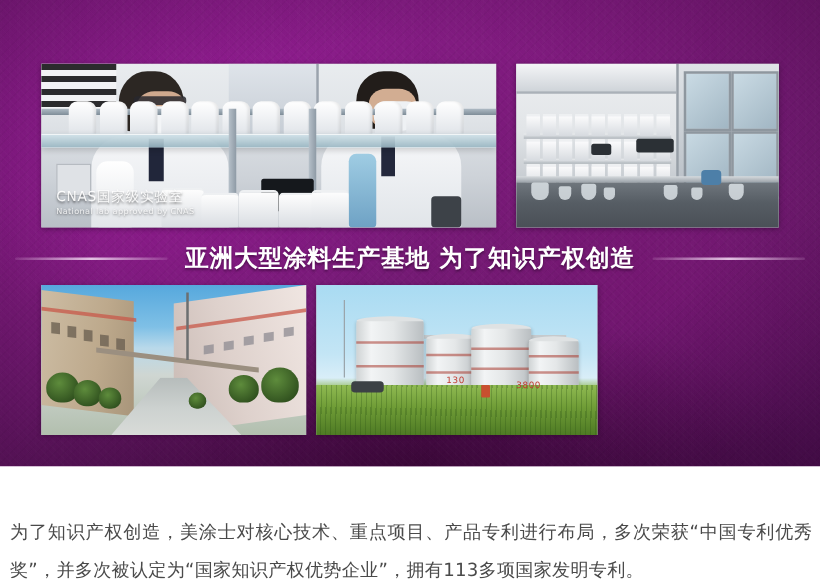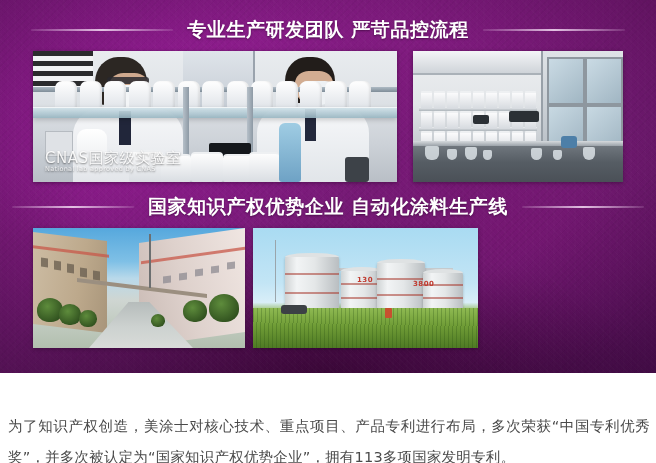--- a/index.html
+++ b/index.html
@@ -190,25 +190,24 @@
   }
   .lt-smallbox {
     position: absolute; left: 12px; top: 80px; width: 26px; height: 24px;
     background: #dfe2e6; border: 1px solid #b6bbc1;
   }
   .lt-caption {
     position: absolute; left: 12px; bottom: 8px; z-index: 3;
   }
   .lt-caption-cn {
     color: rgba(255,255,255,0.92);
-    font-size: 15px;
+    font-size: 11px;
     letter-spacing: 0.5px;
     text-shadow: 0 1px 2px rgba(0,0,0,0.5);
     line-height: 14px;
-    text-align: right;
   }
   .lt-caption-en {
     color: rgba(255,255,255,0.82);
     font-size: 6.5px;
     letter-spacing: 0.3px;
     text-shadow: 0 1px 2px rgba(0,0,0,0.5);
     line-height: 9px;
   }
 
   
@@ -317,22 +316,23 @@
     box-shadow: 0 1px 3px rgba(0,0,0,0.2);
   }
   .st-tank-top {
     position: absolute; height: 4px; left: 0; right: 0; top: -3px;
     background: #dfe2e3; border-radius: 50%/100% 100% 0 0;
   }
   .st-band {
     position: absolute; left: 0; right: 0; height: 2px; background: rgba(170,60,50,0.55);
   }
   .st-redtext {
-    position: absolute; color: #c03a2f; font-size: 7px; font-weight: bold;
+    position: absolute; color: #c03a2f; font-size: 7px; font-weight: normal;
     letter-spacing: 0.5px;
+    margin-top: 24px;
   }
   .st-pipe {
     position: absolute; background: #c5cacd; height: 3px;
   }
   .st-mast {
     position: absolute; width: 1px; background: #9aa5ab;
   }
   .st-car {
     position: absolute; left: 28px; bottom: 34px; width: 26px; height: 9px;
     background: #3c4145; border-radius: 3px;
@@ -416,25 +416,20 @@
 </style>
 </head>
 <body>
 
 <div id="page">
 
   <div class="banner">
     <div class="banner-texture"></div>
     <div class="banner-vignette"></div>
 
-    <div class="heading" id="heading-1">
-      <span class="rule"></span>
-      <span class="heading-title">专业生产研发团队 严苛品控流程</span>
-      <span class="rule"></span>
-    </div>
 
     <div class="photo" id="photo-lab-technicians">
       <div class="layer bg"></div>
       <div class="lt-blinds"></div>
       <div class="lt-window"></div>
 
       <div class="lt-person lt-head-1"></div>
       <div class="lt-face-1"></div>
       <div class="lt-glasses-1"></div>
       <div class="lt-mask-1"></div>
@@ -546,21 +541,21 @@
           <div class="lb-flask" style="left:52px; width:12px; height:13px;"></div>
           <div class="lb-flask" style="left:70px; width:9px; height:10px;"></div>
           <div class="lb-flask" style="left:118px; width:11px; height:12px;"></div>
           <div class="lb-flask" style="left:140px; width:9px; height:10px;"></div>
           <div class="lb-flask" style="left:170px; width:12px; height:13px;"></div>
         </div>
     </div>
 
     <div class="heading" id="heading-2">
       <span class="rule"></span>
-      <span class="heading-title">国家知识产权优势企业 自动化涂料生产线</span>
+      <span class="heading-title">亚洲大型涂料生产基地 为了知识产权创造</span>
       <span class="rule"></span>
     </div>
 
     <div class="photo" id="photo-factory-campus">
       <div class="layer bg"></div>
       <div class="fc-bldg-left"></div>
       <div class="fc-bldg-right"></div>
       <div class="fc-stripe" style="left:0; top:22px; width:76px; transform:skewY(7deg);"></div>
       <div class="fc-stripe" style="right:0; top:26px; width:104px; transform:skewY(-8deg);"></div>
       <div id="fc-windows">

